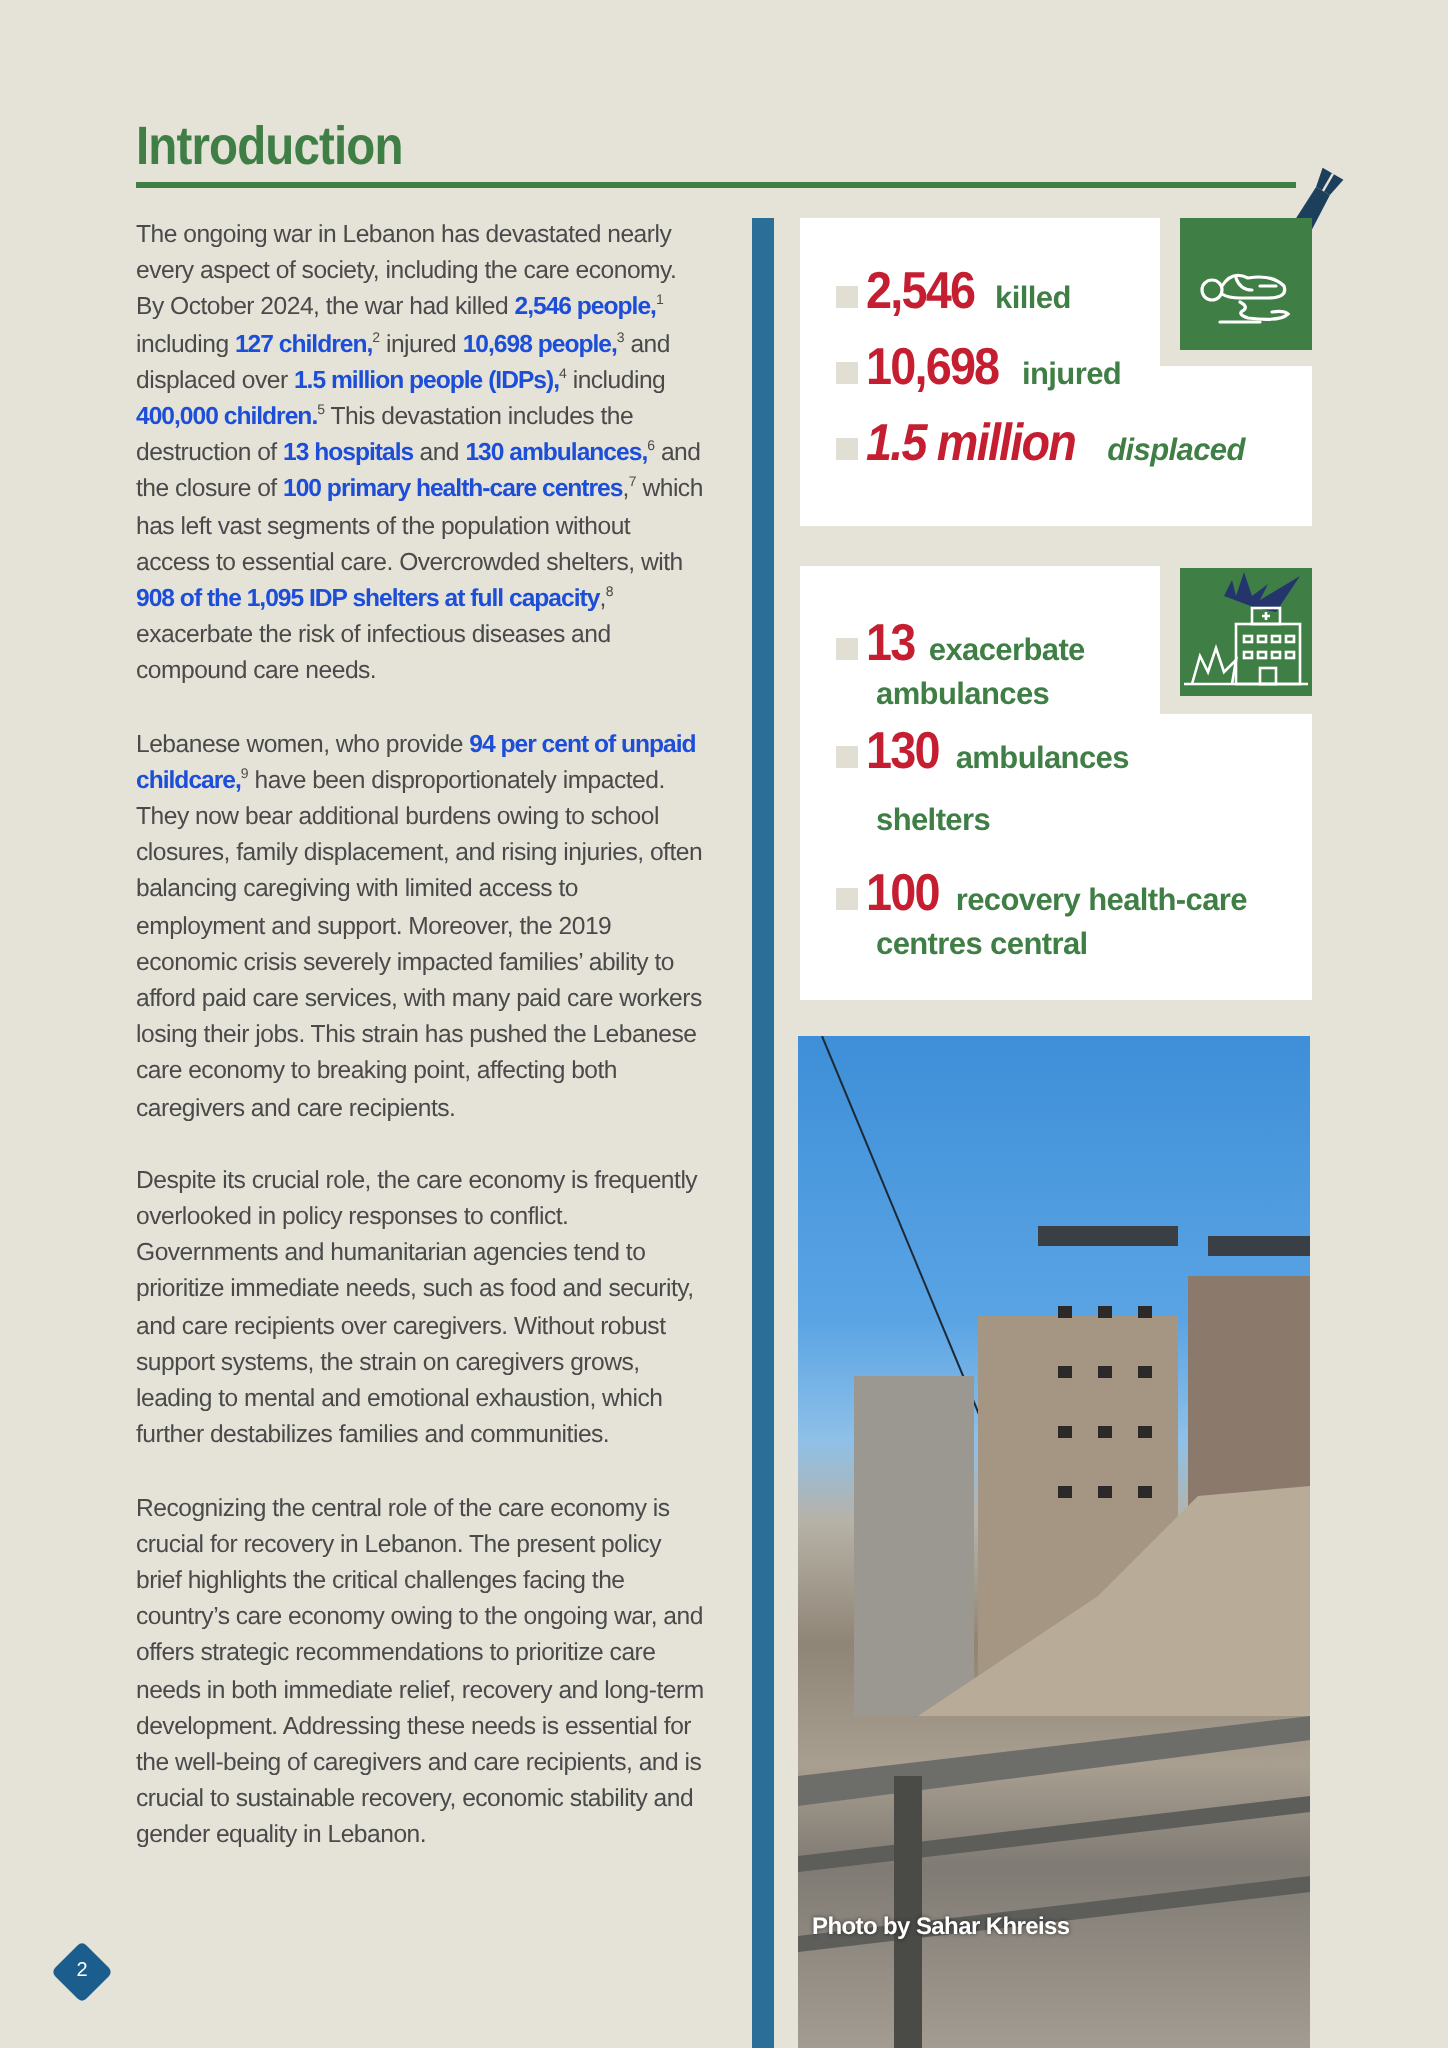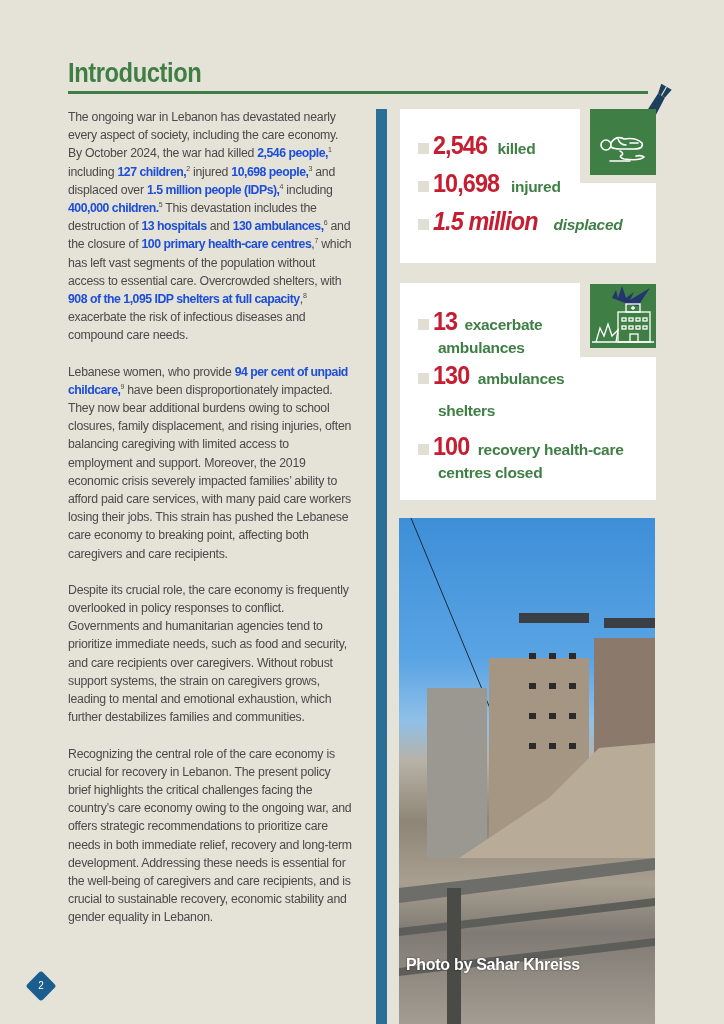--- a/index.html
+++ b/index.html
@@ -41,21 +41,21 @@
   .stat { position:absolute; left:418px; white-space:nowrap; }
   .sq { display:inline-block; width:11px; height:11px; background:#e1ded4; margin-right:4px; vertical-align:baseline; }
   .num { color:#c41e30; font-weight:bold; font-size:26px; letter-spacing:-1px; display:inline-block; transform:scaleX(0.9); transform-origin:left; }
   .lbl { color:#3f7f45; font-weight:bold; font-size:15.5px; letter-spacing:-0.3px; }
   .lbl2 { position:absolute; left:438px; color:#3f7f45; font-weight:bold; font-size:15.5px; letter-spacing:-0.3px; white-space:nowrap; }
   .photo {
     position:absolute; left:399px; top:518px; width:256px; height:506px; overflow:hidden;
     background:linear-gradient(180deg,#3e8fd8 0%,#5aa4e4 28%,#8fc0e8 40%,#b7b2a6 48%,#8f8577 60%,#a89f90 72%,#7f7a73 82%,#a39c92 100%);
   }
   .credit {
-    position:absolute; left:406px; top:956px; color:#ffffff; font-weight:bold; font-size:16px;
+    position:absolute; left:406px; top:956px; color:#ffffff; font-weight:bold; font-size:12px;
     text-shadow:0 0 2px rgba(0,0,0,0.6); letter-spacing:-0.3px;
   }
   .pagenum {
     position:absolute; left:30px; top:975px; width:22px; height:22px; background:#1b5e8e;
     transform:rotate(45deg); border-radius:3px;
   }
   .pagenum-text {
     position:absolute; left:30px; top:975px; width:22px; height:22px; line-height:22px; text-align:center;
     color:#ffffff; font-size:10px;
   }
@@ -138,21 +138,21 @@
   <span class="sq"></span><span class="num">13</span> <span class="lbl">exacerbate</span>
 </div>
 <div class="lbl2" style="top:339px;">ambulances</div>
 <div class="stat" style="top:348px;margin-top:12px;">
   <span class="sq"></span><span class="num">130</span> <span class="lbl">ambulances</span>
 </div>
 <div class="lbl2" style="top:402px;">shelters</div>
 <div class="stat" style="top:431px;">
   <span class="sq"></span><span class="num">100</span> <span class="lbl">recovery health-care</span>
 </div>
-<div class="lbl2" style="top:464px;">centres closed</div>
+<div class="lbl2" style="top:464px;">centres central</div>
 
 <div class="photo">
   <svg width="256" height="506" viewBox="0 0 256 506">
     <line x1="12" y1="0" x2="95" y2="200" stroke="#1d2a36" stroke-width="1"></line>
     <rect x="28" y="170" width="60" height="170" fill="#9a9890"></rect>
     <rect x="90" y="140" width="100" height="200" fill="#a49682"></rect>
     <rect x="195" y="120" width="61" height="220" fill="#8b7a6c"></rect>
     <rect x="120" y="95" width="70" height="10" fill="#3a3f45"></rect>
     <rect x="205" y="100" width="51" height="10" fill="#3a3f45"></rect>
     <g fill="#2b2a28">

